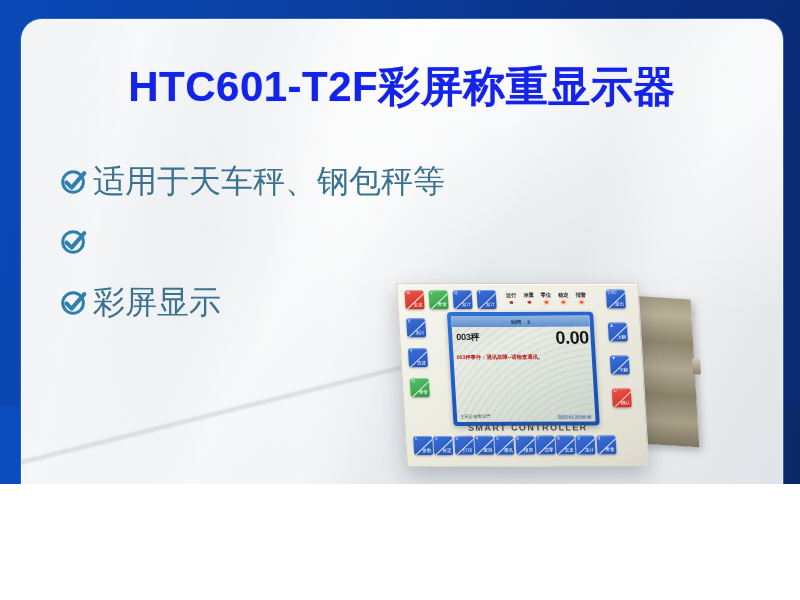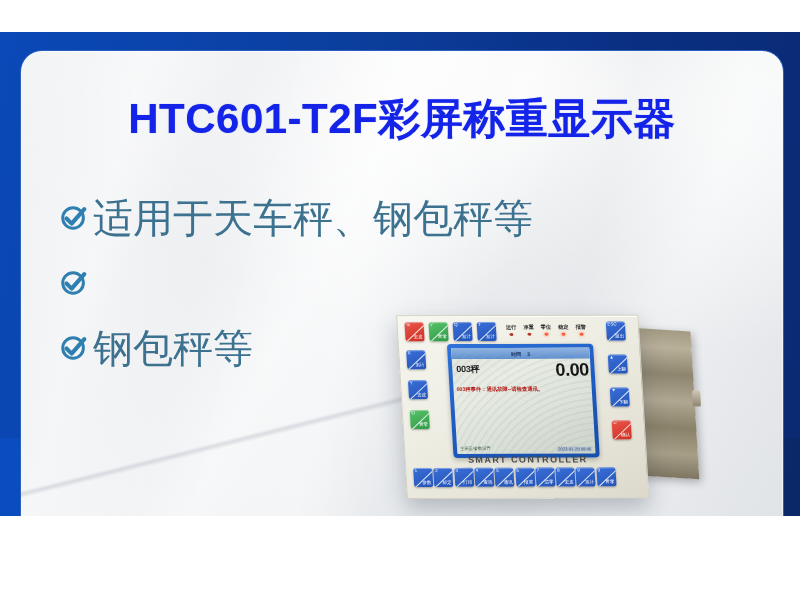--- a/index.html
+++ b/index.html
@@ -7,21 +7,20 @@
   body{
     width:800px;height:600px;overflow:hidden;
     font-family:"Liberation Sans","DejaVu Sans",sans-serif;
   }
 
   
   #poster{
     position:relative;width:800px;height:484px;
     background:linear-gradient(100deg,#0a49b8 0%,#0b3f9f 38%,#0a2f82 72%,#0a2a72 100%);
     overflow:hidden;
-    margin-top:32px;
   }
   
   #bottom-band{
     position:absolute;left:0;right:0;bottom:0;height:78px;
     background:linear-gradient(95deg,#0b4dc0 0%,#0a3ea6 40%,#0a2f84 75%,#0a2866 100%);
   }
 
   
   #card{
     position:absolute;left:20px;top:18px;width:762px;height:506px;
@@ -55,21 +54,21 @@
     color:#1423e8;
     white-space:nowrap;
     text-shadow:0 0 1px rgba(20,35,232,.45);
   }
 
   
   #bullets{position:absolute;left:38px;top:145px;width:470px;}
   .bullet{display:flex;align-items:center;margin-bottom:28px;}
   .bullet .tick{flex:0 0 auto;width:30px;height:30px;margin-right:4px;display:block;}
   .bullet .btext{
-    font-size:40px;line-height:1.1;color:#3c7290;white-space:nowrap;
+    font-size:32px;line-height:1.1;color:#3c7290;white-space:nowrap;
   }
 
   
   #device{
     position:absolute;left:382px;top:262px;width:300px;height:230px;
     transform:rotate(-3.4deg);
   }
   
   .housing{
     position:absolute;left:215px;top:22px;width:78px;height:148px;
@@ -175,21 +174,21 @@
         <svg class="tick" viewBox="0 0 32 32">
           <circle cx="15" cy="16" r="11" fill="none" stroke="#2f7fb0" stroke-width="3.2"></circle>
           <path d="M8 16.5 L13.5 22 L27 6.5" fill="none" stroke="#2f7fb0" stroke-width="4.4" stroke-linecap="round" stroke-linejoin="round"></path>
         </svg>
       </div>
       <div class="bullet">
         <svg class="tick" viewBox="0 0 32 32">
           <circle cx="15" cy="16" r="11" fill="none" stroke="#2f7fb0" stroke-width="3.2"></circle>
           <path d="M8 16.5 L13.5 22 L27 6.5" fill="none" stroke="#2f7fb0" stroke-width="4.4" stroke-linecap="round" stroke-linejoin="round"></path>
         </svg>
-        <span class="btext">钢包秤等</span>
+        <span class="btext">彩屏显示</span>
       </div>
     </div>
 
     <div id="device">
       <div class="housing"></div>
 
       <div class="face">
         <div class="statuses" id="statusRow">
             <div class="st">
               <span class="lbl">运行</span>

